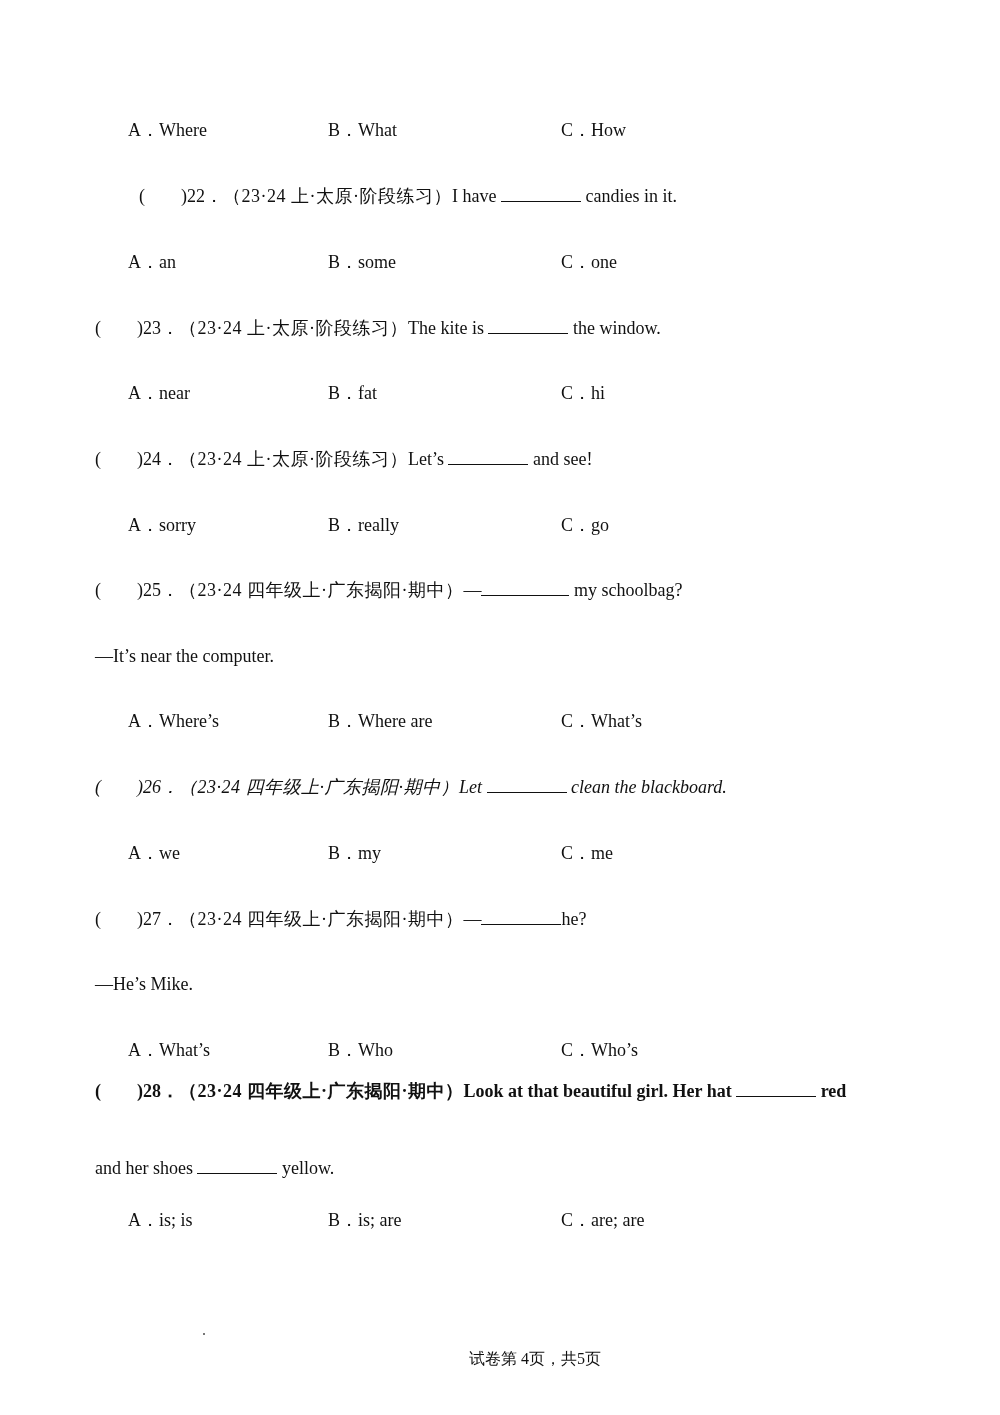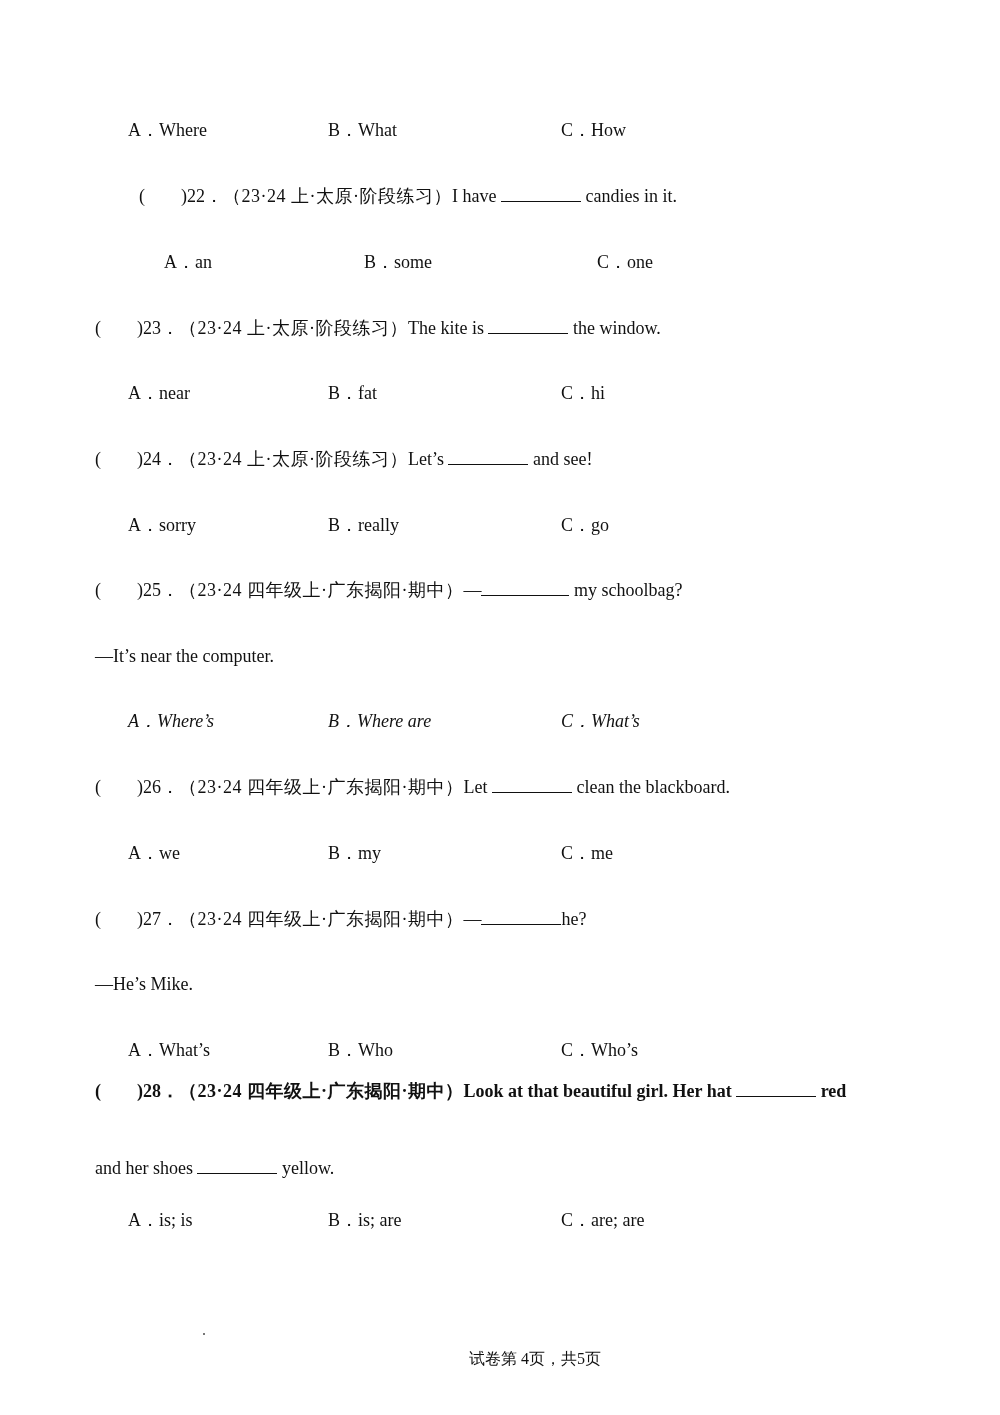--- a/index.html
+++ b/index.html
@@ -20,21 +20,21 @@
 
 <div class="opt-row" style="top:118px;">
   <span class="opt a">A．Where</span>
   <span class="opt b">B．What</span>
   <span class="opt c">C．How</span>
 </div>
 
 <div class="line" style="top:184px;margin-left:44px;">
   <span class="paren">(</span><span>)22．</span><span class="src">（23·24 上·太原·阶段练习）</span><span>I have </span><span class="blank" style="width:80px"></span><span> candies in it.</span>
 </div>
-<div class="opt-row" style="top:250px;margin-left:36px;">
+<div class="opt-row" style="top:250px;">
   <span class="opt a">A．an</span>
   <span class="opt b">B．some</span>
   <span class="opt c">C．one</span>
 </div>
 
 <div class="line" style="top:316px;">
   <span class="paren">(</span><span>)23．</span><span class="src">（23·24 上·太原·阶段练习）</span><span>The kite is </span><span class="blank" style="width:80px"></span><span> the window.</span>
 </div>
 <div class="opt-row" style="top:381px;">
   <span class="opt a">A．near</span>
@@ -48,27 +48,27 @@
 <div class="opt-row" style="top:513px;">
   <span class="opt a">A．sorry</span>
   <span class="opt b">B．really</span>
   <span class="opt c">C．go</span>
 </div>
 
 <div class="line" style="top:578px;">
   <span class="paren">(</span><span>)25．</span><span class="src">（23·24 四年级上·广东揭阳·期中）</span><span>—</span><span class="blank" style="width:88px"></span><span> my schoolbag?</span>
 </div>
 <div class="line" style="top:644px;">—It’s near the computer.</div>
-<div class="opt-row" style="top:709px;font-style:italic;">
+<div class="opt-row" style="top:709px;">
   <span class="opt a">A．Where’s</span>
   <span class="opt b">B．Where are</span>
   <span class="opt c">C．What’s</span>
 </div>
 
-<div class="line" style="top:775px;">
+<div class="line" style="top:775px;font-style:italic;">
   <span class="paren">(</span><span>)26．</span><span class="src">（23·24 四年级上·广东揭阳·期中）</span><span>Let </span><span class="blank" style="width:80px"></span><span> clean the blackboard.</span>
 </div>
 <div class="opt-row" style="top:841px;">
   <span class="opt a">A．we</span>
   <span class="opt b">B．my</span>
   <span class="opt c">C．me</span>
 </div>
 
 <div class="line" style="top:907px;">
   <span class="paren">(</span><span>)27．</span><span class="src">（23·24 四年级上·广东揭阳·期中）</span><span>—</span><span class="blank" style="width:80px"></span><span>he?</span>

